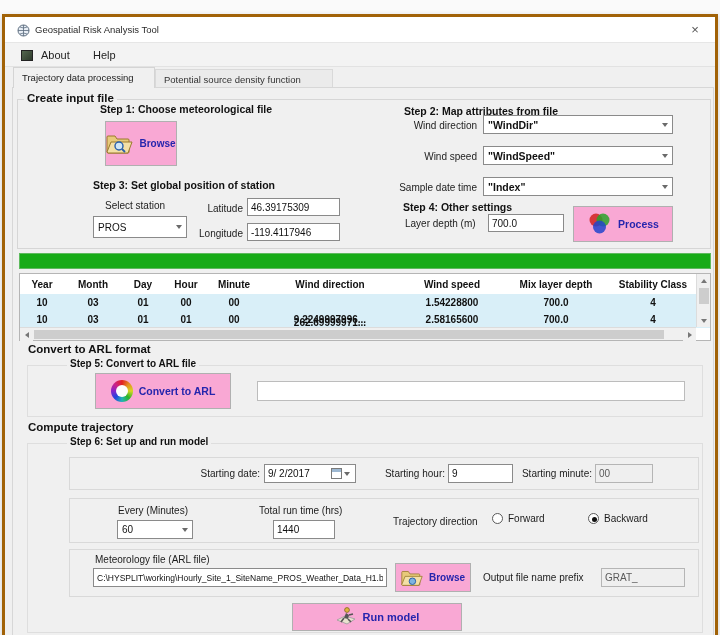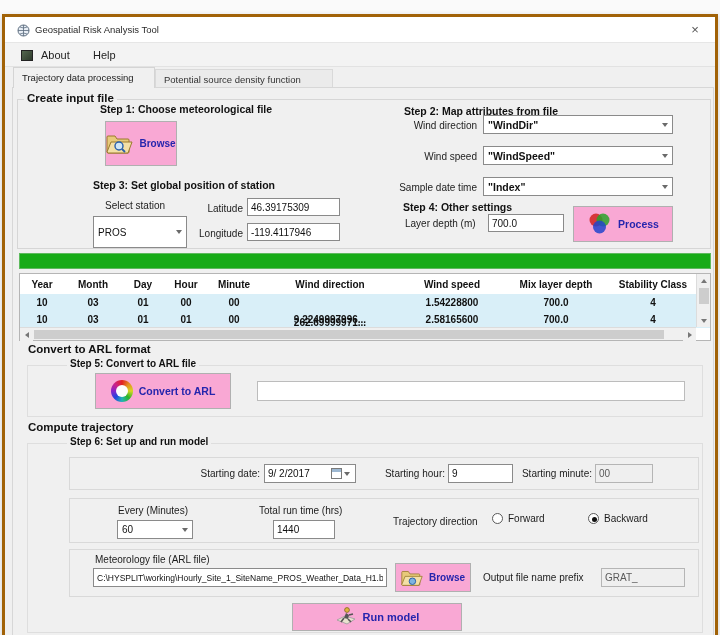--- a/index.html
+++ b/index.html
@@ -108,21 +108,21 @@
       <path d="M1 19 L5 9 L26 9 L22 20 L2 20 Z" fill="#f3dfa6" stroke="#9a7b2d" stroke-width="1"></path>
       <circle cx="13" cy="13" r="4" fill="#cfe6f5" stroke="#2a5fa8" stroke-width="1.4"></circle>
       <line x1="16" y1="16" x2="19" y2="19" stroke="#2a5fa8" stroke-width="1.8"></line>
     </svg>
     <span class="btn-label" style="font-size:10px;">Browse</span>
   </div>
 
 
   <span class="step-title" style="left:88px; top:162px;">Step 3: Set global position of station</span>
   <span class="lbl" style="left:100px; top:183px;">Select station</span>
-  <div class="combo" style="left:88px; top:199px; width:94px; height:32px;">
+  <div class="combo" style="left:88px; top:199px; width:94px; height:22px;">
     <span class="cval">PROS</span>
     <span class="combo-arrow">
         <span class="tri-down"></span>
       </span>
   </div>
   <span class="lbl lbl-r" style="left:190px; top:186px; width:48px;">Latitude</span>
   <input class="inp" style="left: 242px; top: 181px; width: 93px; height: 18px;" readonly="" value="46.39175309">
   <span class="lbl lbl-r" style="left:186px; top:211px; width:52px;">Longitude</span>
   <input class="inp" style="left: 242px; top: 206px; width: 93px; height: 18px;" readonly="" value="-119.4117946">
 

